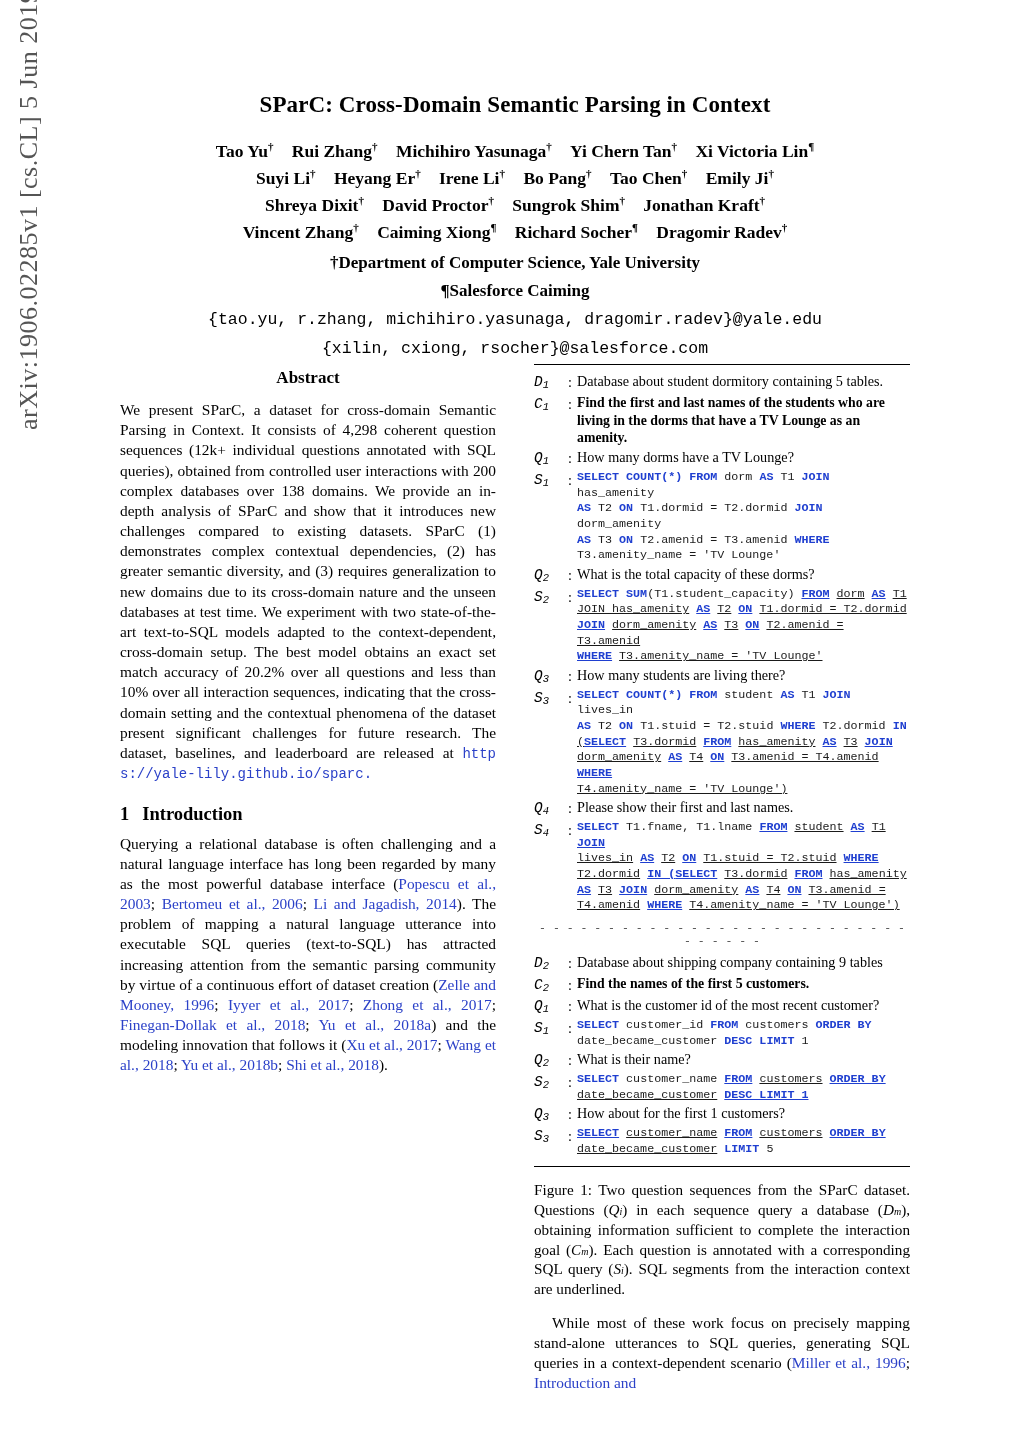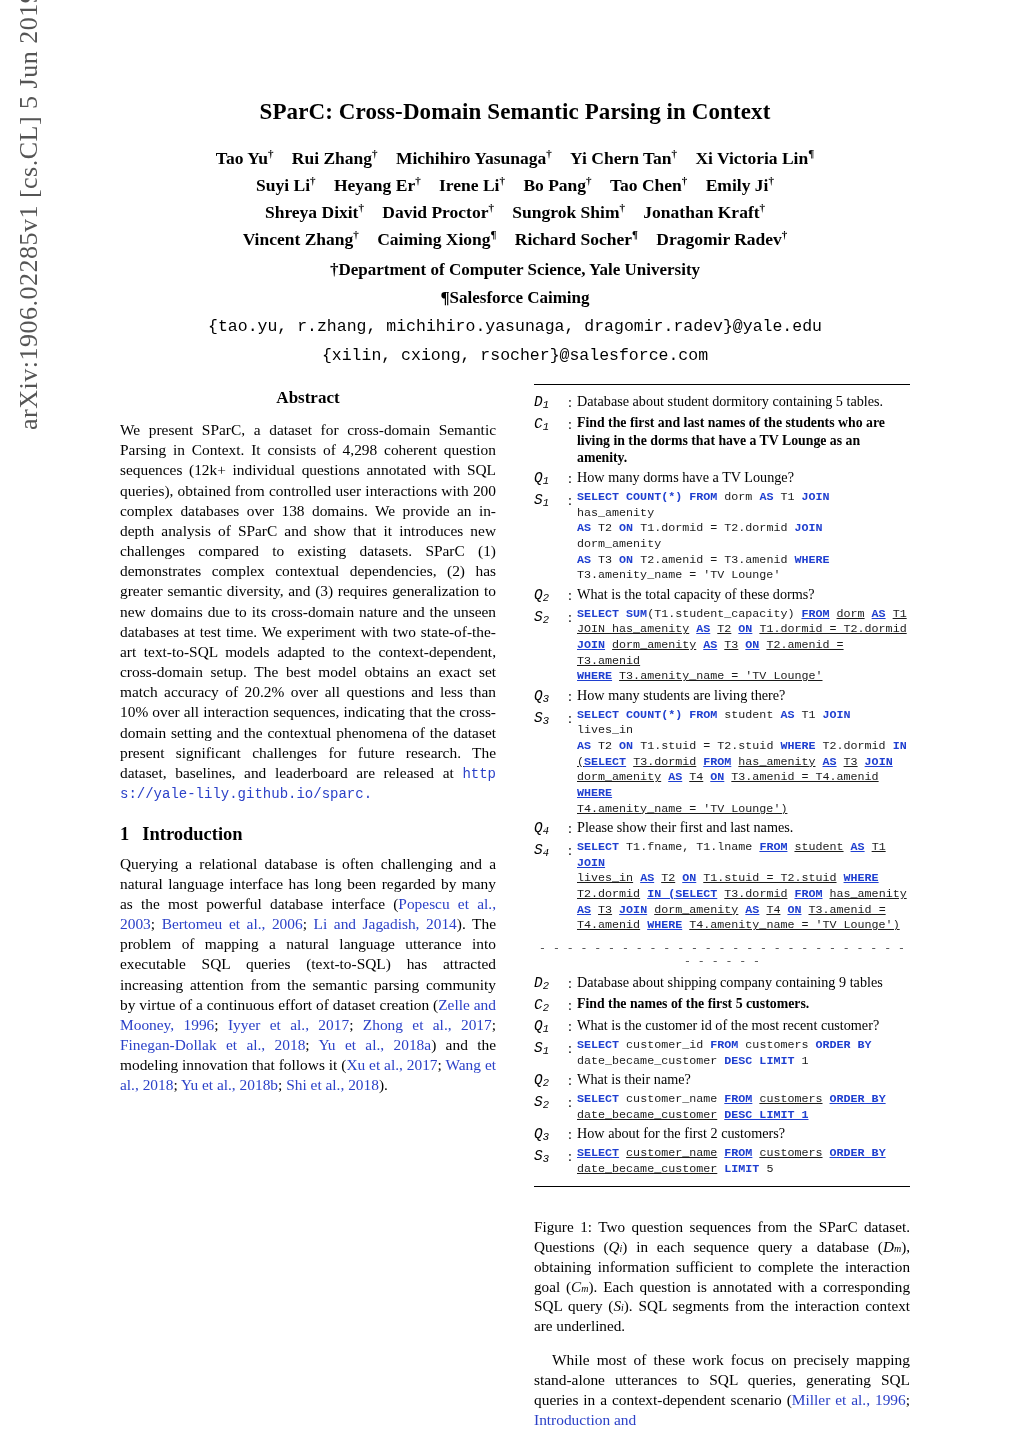--- a/index.html
+++ b/index.html
@@ -26,21 +26,21 @@
     transform-origin: 0 0;
     font-family: "Liberation Serif", serif;
     font-size: 26px;
     color: #555555;
     letter-spacing: 0.5px;
     white-space: nowrap;
   }
   .content {
     position: absolute;
     left: 120px;
-    top: 99px;
+    top: 92px;
     width: 790px;
   }
   .title {
     text-align: center;
     font-size: 23px;
     font-weight: bold;
     letter-spacing: 0.1px;
     margin-bottom: 20px;
   }
   .authors {
@@ -61,21 +61,21 @@
   .emails {
     text-align: center;
     font-family: "Liberation Mono", monospace;
     font-size: 16.5px;
     line-height: 1.5;
     margin-top: 4px;
   }
   .cols {
     position: absolute;
     left: 120px;
-    top: 384px;
+    top: 364px;
     width: 790px;
     display: flex;
     gap: 38px;
   }
   .col {
     width: 376px;
   }
   .sec-head {
     text-align: center;
     font-size: 17px;
@@ -138,21 +138,21 @@
   .u { text-decoration: underline; }
   .dash-sep {
     text-align: center;
     font-family: "Liberation Mono", monospace;
     font-size: 11.5px;
     color: #444;
     letter-spacing: 0px;
     margin: 7px 0 6px 0;
   }
   .fig-cap {
-    margin-top: 30px;
+    margin-top: 13px;
     font-size: 15.2px;
     line-height: 1.3;
     text-align: justify;
   }
   em { font-style: italic; }
 </style>
 </head>
 <body>
 
 <div class="page">
@@ -293,21 +293,21 @@
           <div class="txt">What is their name?</div>
         </div>
         <div class="fig-row">
           <div class="lab">S<span class="sub">2</span></div>
             <div class="colon">:</div>
           <div class="txt sql"><span class="kw">SELECT</span> customer_name <span class="kw u">FROM</span> <span class="u">customers</span> <span class="kw u">ORDER BY</span><br><span class="u">date_became_customer</span> <span class="kw u">DESC LIMIT 1</span></div>
         </div>
         <div class="fig-row">
           <div class="lab">Q<span class="sub">3</span></div>
             <div class="colon">:</div>
-          <div class="txt">How about for the first 2 customers?</div>
+          <div class="txt">How about for the first 1 customers?</div>
         </div>
         <div class="fig-row">
           <div class="lab">S<span class="sub">3</span></div>
             <div class="colon">:</div>
           <div class="txt sql"><span class="kw u">SELECT</span> <span class="u">customer_name</span> <span class="kw u">FROM</span> <span class="u">customers</span> <span class="kw u">ORDER BY</span><br><span class="u">date_became_customer</span> <span class="kw">LIMIT</span> 5</div>
         </div>
       </div>
 
       <div class="fig-cap">Figure 1: Two question sequences from the SParC dataset. Questions (<em>Q<span style="font-size:10px">i</span></em>) in each sequence query a database (<em>D<span style="font-size:10px">m</span></em>), obtaining information sufficient to complete the interaction goal (<em>C<span style="font-size:10px">m</span></em>). Each question is annotated with a corresponding SQL query (<em>S<span style="font-size:10px">i</span></em>). SQL segments from the interaction context are underlined.</div>
 

